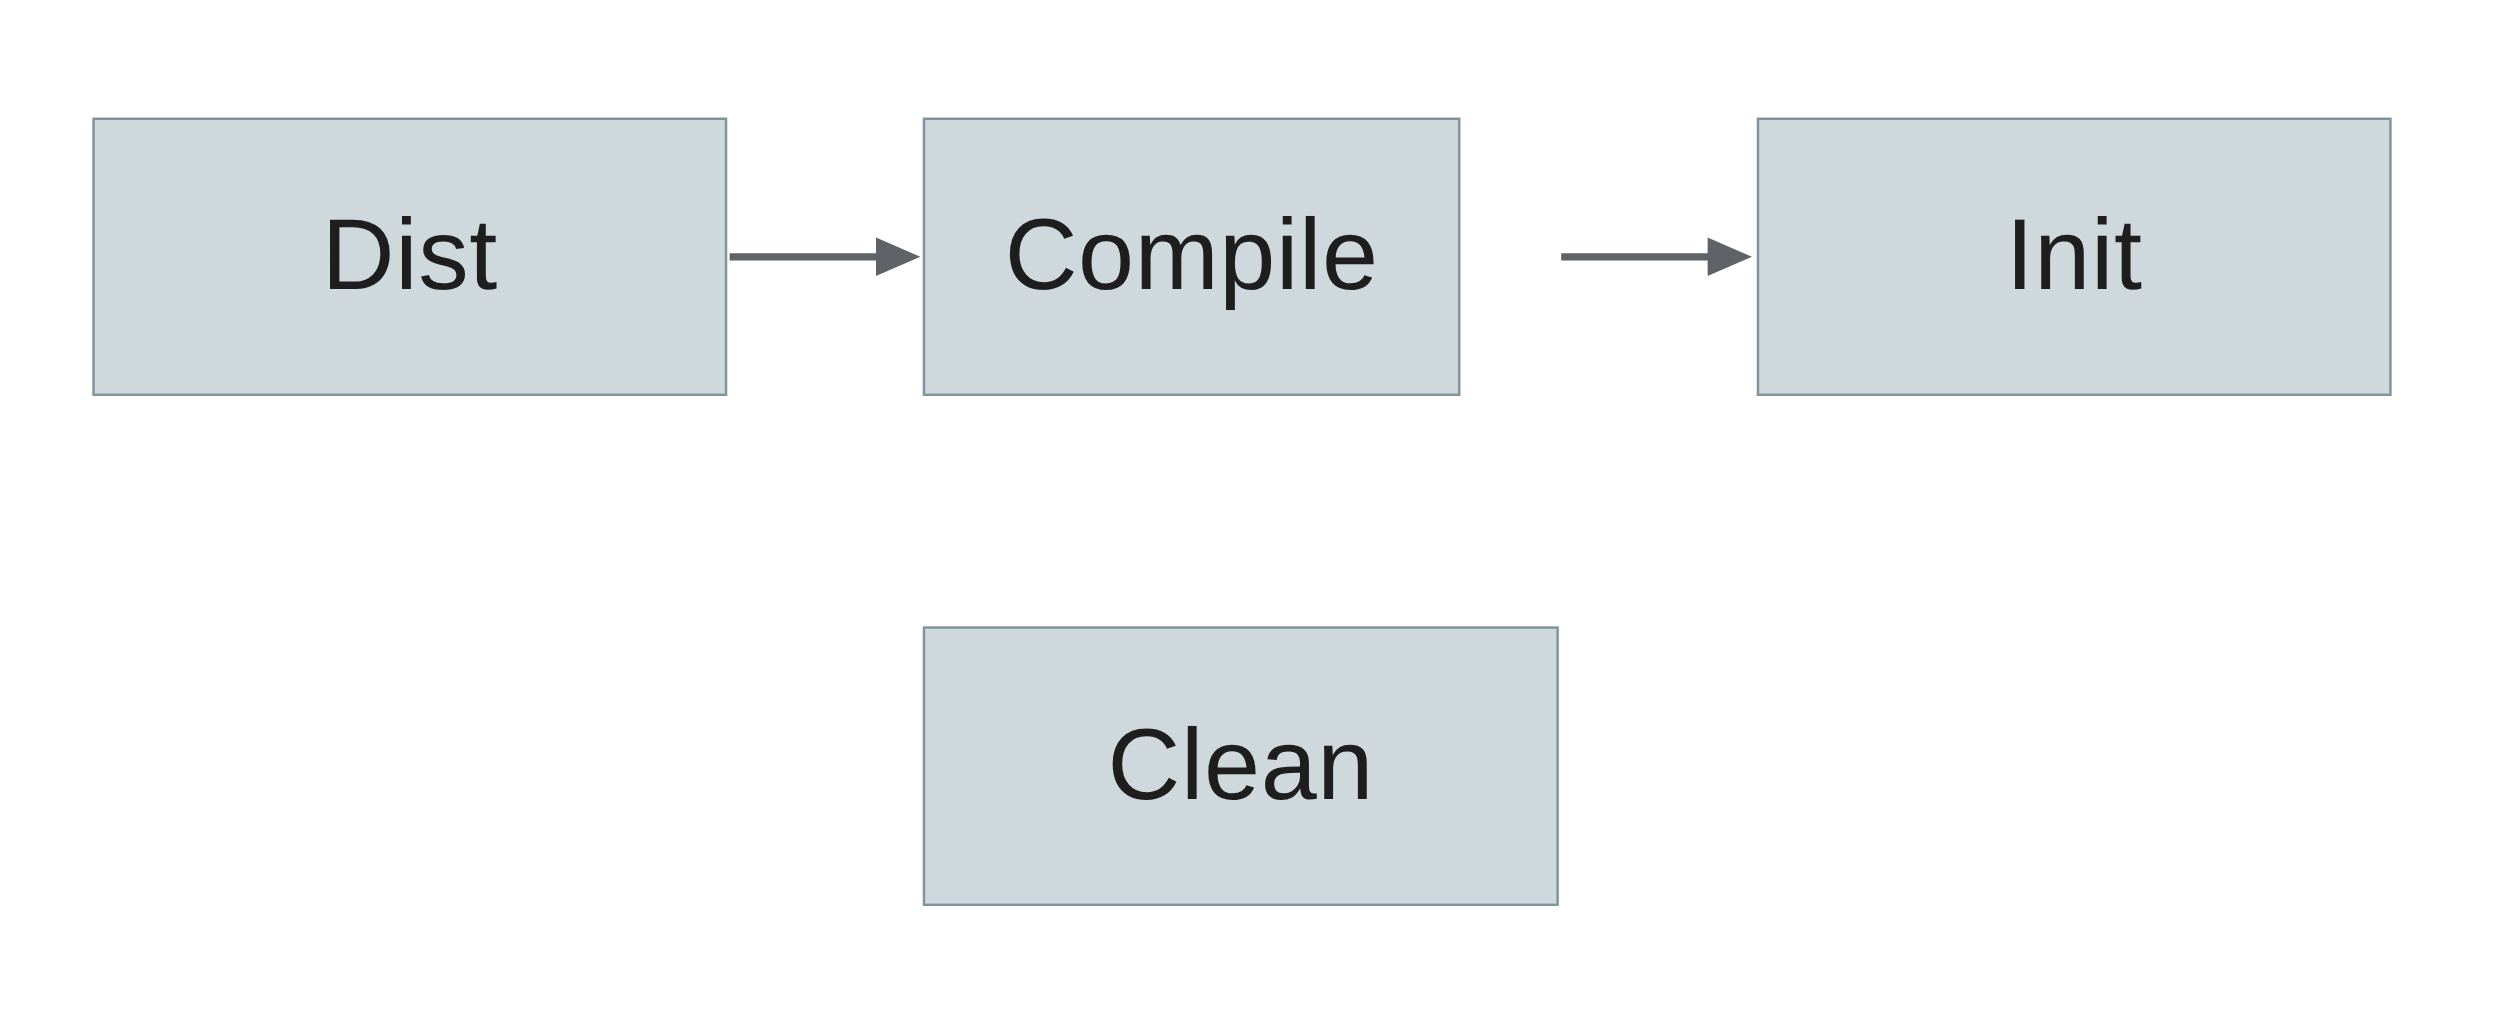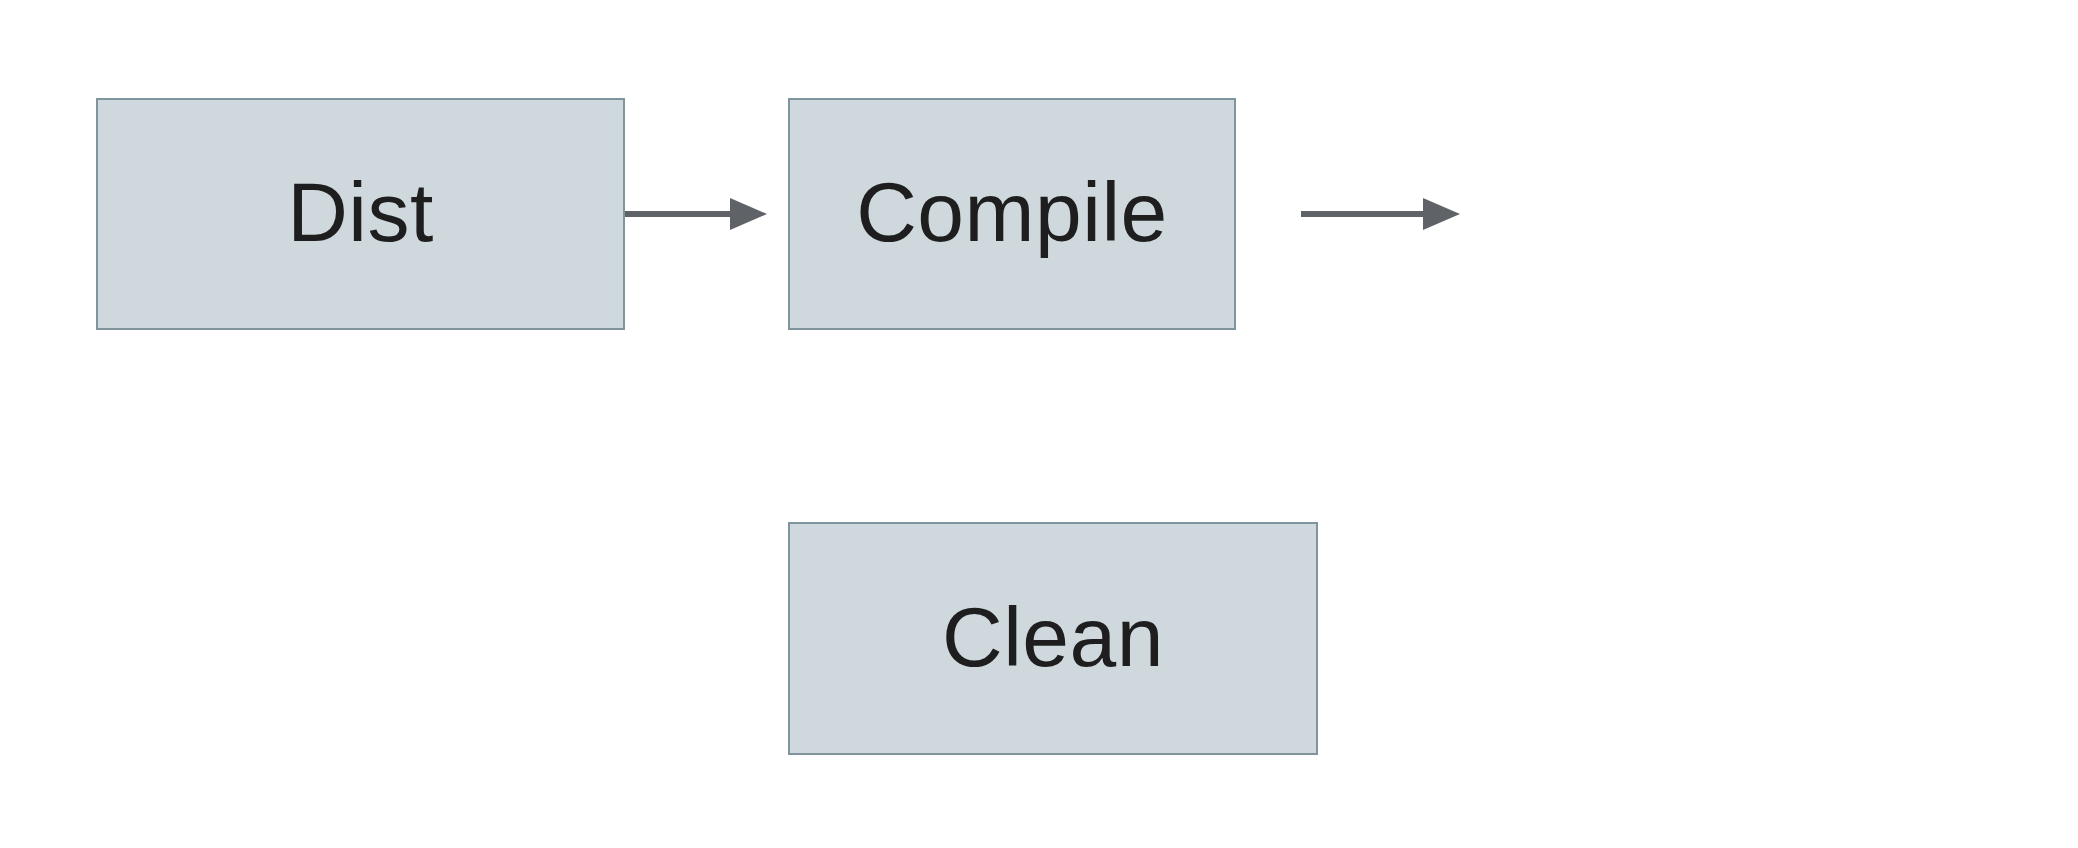--- a/index.html
+++ b/index.html
@@ -28,21 +28,20 @@
     box-sizing: border-box;
     background: #cfd9dd;
     border: 2px solid #7f949c;
     display: flex;
     align-items: center;
     justify-content: center;
     font-size: 84px;
     line-height: 1;
     color: #1e1e1e;
     letter-spacing: 0.5px;
-    margin-left: 19px;
   }
   .node span {
     transform: translateY(-2px);
   }
   .node-dist    { left: 77px;   top: 98px;  width: 529px; height: 232px; }
   .node-compile { left: 769px;  top: 98px;  width: 448px; height: 232px; }
   .node-init    { left: 1464px; top: 98px;  width: 529px; height: 232px; }
   .node-clean   { left: 769px;  top: 522px; width: 530px; height: 233px; }
 </style>
 </head>
@@ -64,18 +63,21 @@
   </svg>
 
   <div class="node node-dist">
     <span>Dist</span>
   </div>
 
   <div class="node node-compile">
     <span>Compile</span>
   </div>
 
+  <div class="node node-init">
+    <span>Init</span>
+  </div>
 
   <div class="node node-clean">
     <span>Clean</span>
   </div>
 
 </div>
 
 </body></html>

